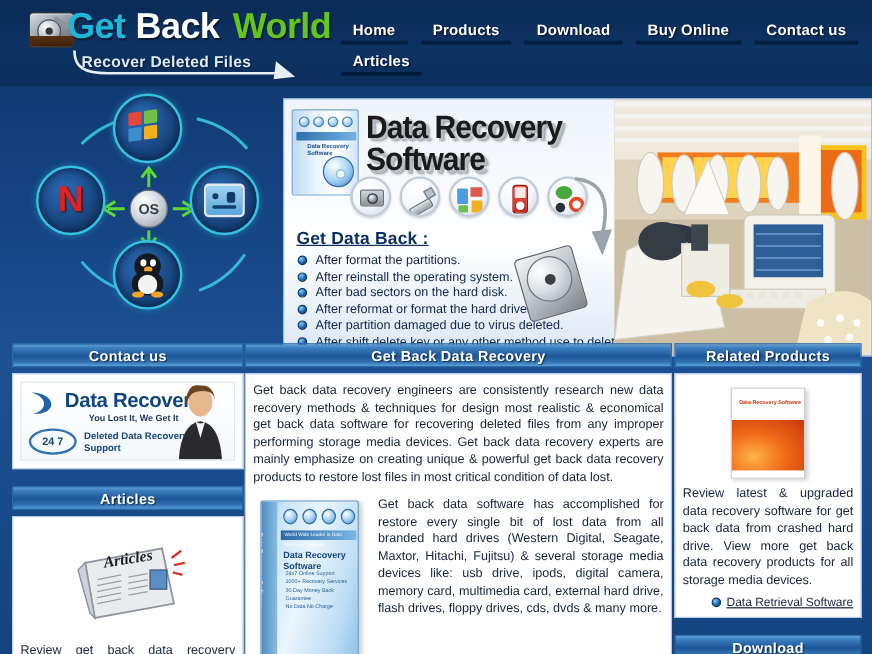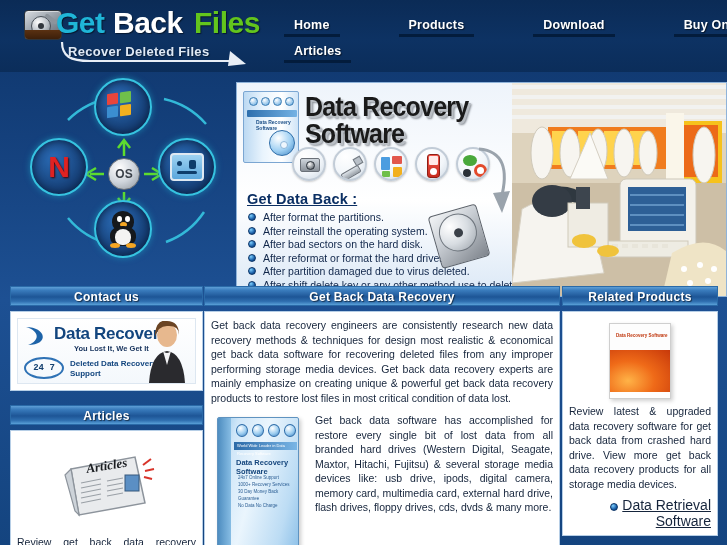--- a/index.html
+++ b/index.html
@@ -59,21 +59,21 @@
     position: absolute; left: 44px; top: 36px; width: 200px; height: 26px;
   }
   #logo-tag {
     position: absolute; left: 52px; top: 40px;
     color: #dfe9f5; font-size: 13px; font-weight: bold;
     letter-spacing: 0.3px; text-shadow: 1px 1px 1px #00000070;
   }
 
   
   #nav { position: absolute; left: 284px; top: 18px; width: 440px; }
-  .nav-row { display: flex; gap: 48px; }
+  .nav-row { display: flex; }
   .nav-item {
     position: relative; padding: 0 10px 5px 10px; margin-right: 11px;
     color: #ffffff; font-size: 12.5px; font-weight: bold;
     letter-spacing: 0.2px; cursor: pointer; white-space: nowrap;
     text-shadow: 1px 1px 1px #00000090;
   }
   .nav-item::after {
     content: ""; position: absolute; left: 0; bottom: 0;
     width: 100%; height: 3px; background: #031c3c;
   }
@@ -195,21 +195,21 @@
     background: linear-gradient(to bottom,#ffffff 0%, #f4f8fc 100%);
     border: 1px solid #dde7f1;
   }
   #dr-banner .dr-logo { position: absolute; left: 6px; top: 6px; width: 28px; height: 22px; }
   #dr-banner .dr-title { position: absolute; left: 36px; top: 5px; font-size: 17px;
     font-weight: bold; color: #12457e; letter-spacing: -0.3px; }
   #dr-banner .dr-sub { position: absolute; left: 56px; top: 25px; font-size: 7.5px;
     font-weight: bold; color: #16325c; }
   #dr-banner .dr-247 { position: absolute; left: 6px; top: 38px; width: 40px; height: 22px;
     border-radius: 50%; border: 2px solid #2f72b5; display: flex; align-items: center;
-    justify-content: center; font-size: 9px; font-weight: bold; color: #14406f; font-family: Liberation Mono, monospace; }
+    justify-content: center; font-size: 9px; font-weight: bold; color: #14406f; }
   #dr-banner .dr-sup { position: absolute; left: 52px; top: 40px; font-size: 8px;
     font-weight: bold; color: #12457e; line-height: 10px; }
   #dr-banner .dr-person { position: absolute; right: 2px; top: 2px; width: 52px; height: 62px; }
 
   #art-img { width: 100%; height: 98px; position: relative;
     background: #ffffff; display: flex; align-items: center; justify-content: center; }
 
   
   #center-box-img { float: left; width: 96px; height: 146px; margin: 0 8px 2px 0; position: relative; }
   .swbox {
@@ -240,21 +240,21 @@
     background: linear-gradient(110deg,#f6f6f6 0%,#ffffff 22%,#f2f2f2 100%);
     border: 1px solid #cfcfcf; box-shadow: 2px 2px 4px #00000030; overflow: hidden;
   }
   .swbox-orange .ot { position: absolute; left: 0; top: 0; width: 100%; height: 26px; background: #fdfdfd; }
   .swbox-orange .otx { position: absolute; left: 6px; top: 9px; font-size: 4.5px;
     font-weight: bold; color: #c0380f; }
   .swbox-orange .ob { position: absolute; left: 0; top: 26px; width: 100%; height: 44px;
     background: radial-gradient(ellipse at 30% 70%, #ffb347 0%, #ef6a18 45%, #c7380a 100%); }
   .swbox-orange .of { position: absolute; left: 0; bottom: 0; width: 100%; height: 6px; background: #ffffff; }
 
-  .link-row { margin-top: 6px; text-align: right; font-size: 14px; }
+  .link-row { margin-top: 6px; text-align: right; font-size: 10px; }
   .link-row .ldot { display: inline-block; width: 8px; height: 8px; border-radius: 50%;
     background: radial-gradient(circle at 32% 28%, #7fd0ff 0%, #1a5fa8 60%, #0a3468 100%);
     border: 1px solid #0a3468; margin-right: 4px; vertical-align: -1px; }
   .link-row a { color: #15243b; text-decoration: underline; cursor: pointer; }
 
   .clearfix::after { content: ""; display: block; clear: both; }
 </style>
 </head>
 <body>
 
@@ -262,21 +262,21 @@
 
   <div id="logo-block">
     <div id="hdd-icon">
       <div class="platter"></div>
       <div class="arm"></div>
       <div class="spindle"></div>
       <div class="board"></div>
     </div>
     <span class="logo-word" id="logo-get">Get</span>
     <span class="logo-word" id="logo-back">Back</span>
-    <span class="logo-word" id="logo-data">Files</span>
+    <span class="logo-word" id="logo-data">World</span>
     <svg id="logo-arrow" viewBox="0 0 200 26">
       <path d="M2 2 C2 16, 10 21, 30 21 L178 21" stroke="#e8eef6" stroke-width="2.2" fill="none"></path>
       <path d="M170 11 L186 24 L168 26 Z" fill="#e8eef6"></path>
     </svg>
     <span id="logo-tag">Recover Deleted Files</span>
   </div>
 
   <div id="nav">
     <div class="nav-row">
       <div class="nav-item">Home</div>

